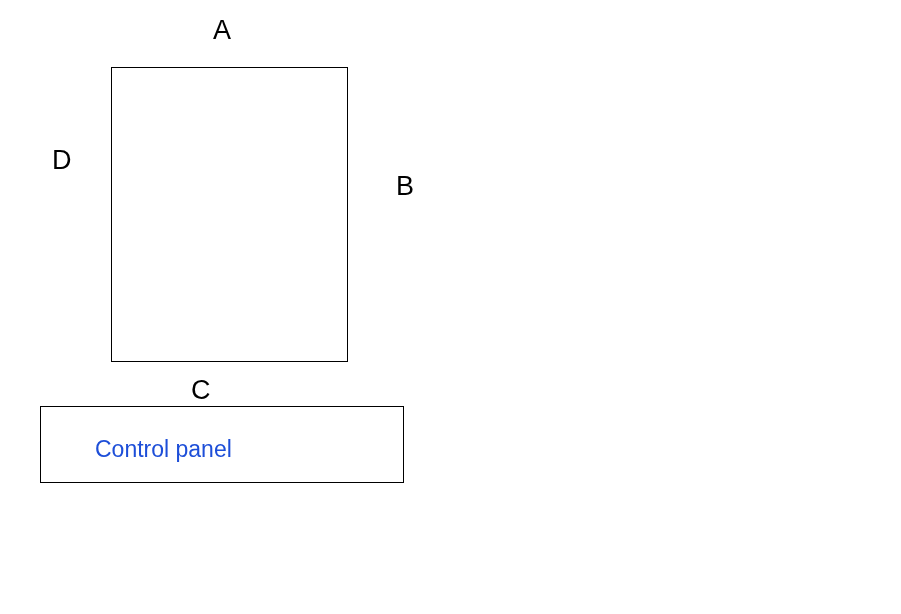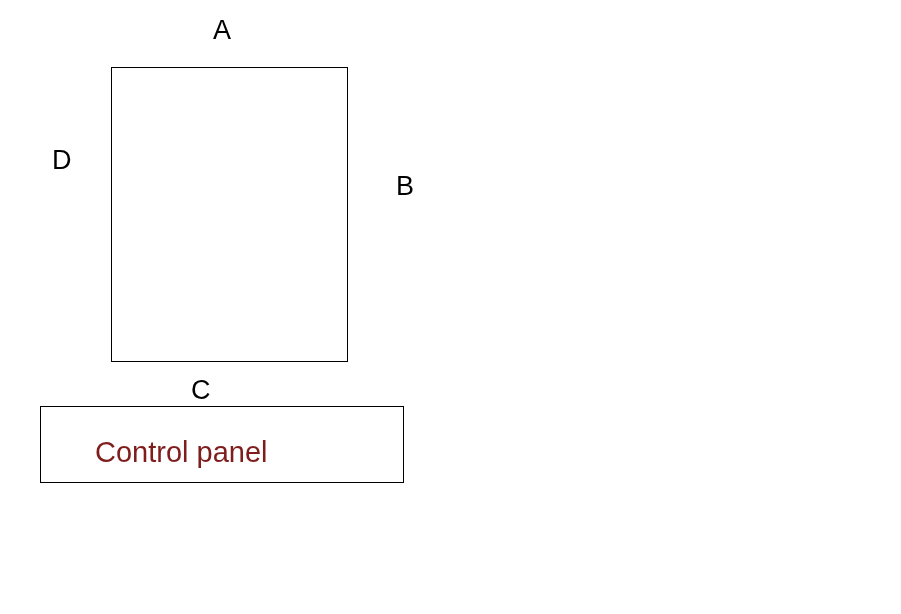--- a/index.html
+++ b/index.html
@@ -1,19 +1,19 @@
 <!DOCTYPE html>
 <html><head>
 <meta charset="utf-8">
 <style>
   html, body { margin:0; padding:0; background:#ffffff; }
   body { width:901px; height:614px; position:relative; overflow:hidden; font-family:"Liberation Sans", sans-serif; }
   .label { position:absolute; font-size:27px; color:#000; line-height:1; }
   .box { position:absolute; border:1px solid #000; box-sizing:border-box; background:#fff; }
-  .panel-text { position:absolute; font-size:29px; color:#7f1d1d; line-height:1; white-space:nowrap; }
+  .panel-text { position:absolute; font-size:23px; color:#1d4ed8; line-height:1; white-space:nowrap; }
 </style>
 </head>
 <body>
 
 <div class="label" style="left:213px;top:17px;">A</div>
 <div class="label" style="left:52px;top:147px;">D</div>
 <div class="label" style="left:396px;top:173px;">B</div>
 <div class="box" style="left:111px;top:67px;width:237px;height:295px;"></div>
 <div class="label" style="left:191px;top:377px;">C</div>
 <div class="box" style="left:40px;top:406px;width:364px;height:77px;"></div>

